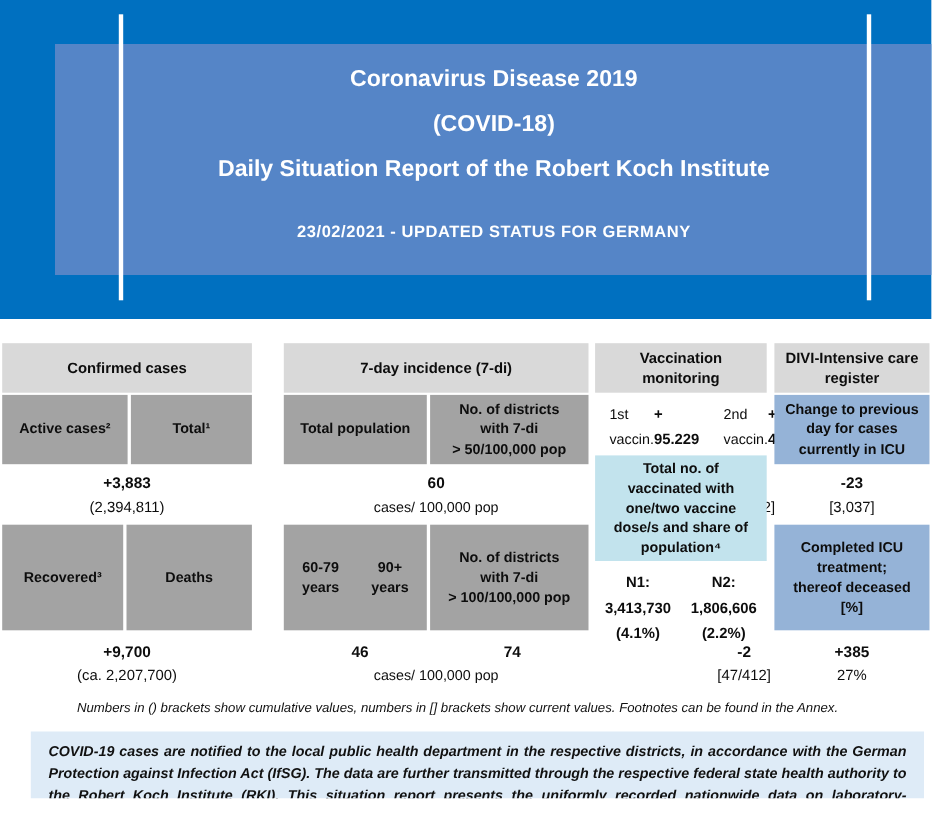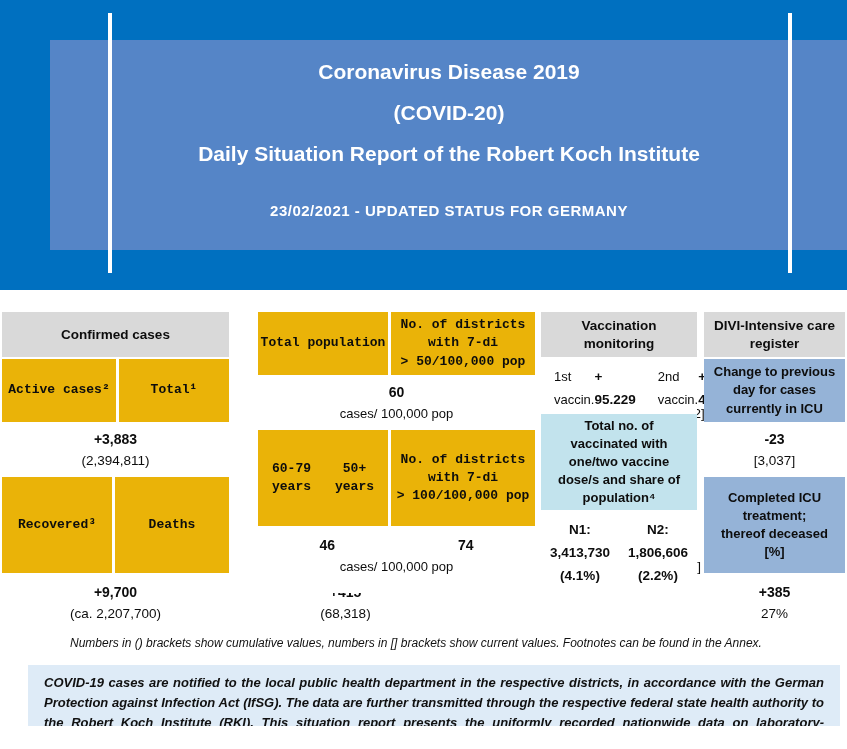--- a/index.html
+++ b/index.html
@@ -38,21 +38,21 @@
   .vrow { display:flex; gap:3px; background:#ffffff; }
   .h63 { height:63px; }
   .h96 { height:96px; }
   .v55 { height:55px; }
   .v67 { height:67px; }
   .hcell {
     display:flex; align-items:center; justify-content:center; text-align:center;
     font-weight:bold; font-size:13px; line-height:1.4; white-space:pre-line; width:100%;
     padding:0 2px;
   }
-  .blue  { background:#eab308;font-family:Liberation Mono, monospace; }
+  .blue  { background:#a3a3a3; }
   .cyan  { background:#C2E3ED; }
   .mblue { background:#95B3D7; }
   .w110 { width:110px; flex:none; }
   .w114 { width:114px; flex:none; }
   .w130 { width:130px; flex:none; }
   .w144 { width:144px; flex:none; }
   .vcell { display:flex; flex-direction:column; align-items:center; text-align:center; padding-top:7px; width:100%; }
   .v67 .vcell { padding-top:9px; }
   .val { font-weight:bold; font-size:14px; line-height:20px; }
   .detail { font-size:13.5px; line-height:24px; }
@@ -85,21 +85,21 @@
 <body>
 
 <div class="page">
 
   <div class="header">
     <div class="header-panel"></div>
     <div class="vline vline-left"></div>
     <div class="vline vline-right"></div>
     <div class="header-text">
       <div class="title-line">Coronavirus Disease 2019</div>
-      <div class="title-line">(COVID-20)</div>
+      <div class="title-line">(COVID-18)</div>
       <div class="title-line">Daily Situation Report of the Robert Koch Institute</div>
       <div class="subtitle">23/02/2021 - UPDATED STATUS FOR GERMANY</div>
     </div>
   </div>
 
   <div class="tcol" id="col1">
     <div class="tbl-title">Confirmed cases</div>
     <div class="hrow h63">
       <div class="hcell blue w114">Active cases²</div>
       <div class="hcell blue w110">Total¹</div>
@@ -124,20 +124,21 @@
         <div class="detail">(ca. 2,207,700)</div>
       </div>
       <div class="vcell w114">
         <div class="val">+415</div>
         <div class="detail">(68,318)</div>
       </div>
     </div>
   </div>
 
   <div class="tcol" id="col2">
+    <div class="tbl-title">7-day incidence (7-di)</div>
     <div class="hrow h63">
       <div class="hcell blue w130">Total population</div>
       <div class="hcell blue w144">No. of districts
 with 7-di
 &gt; 50/100,000 pop</div>
     </div>
     <div class="vrow v55">
       <div class="vcell w130">
         <div class="val">60</div>
         <div class="unit">cases/ 100,000 pop</div>
@@ -145,21 +146,21 @@
       <div class="vcell w144">
         <div class="val">+3</div>
         <div class="detail">[238/412]</div>
       </div>
     </div>
     <div class="hrow h96">
       <div class="hcell blue w130">
         <div class="age-split">
           <div>60-79
 years</div>
-          <div>50+
+          <div>90+
 years</div>
         </div>
       </div>
       <div class="hcell blue w144">No. of districts
 with 7-di
 &gt; 100/100,000 pop</div>
     </div>
     <div class="vrow v67">
       <div class="vcell w130">
         <div class="age-vals">

